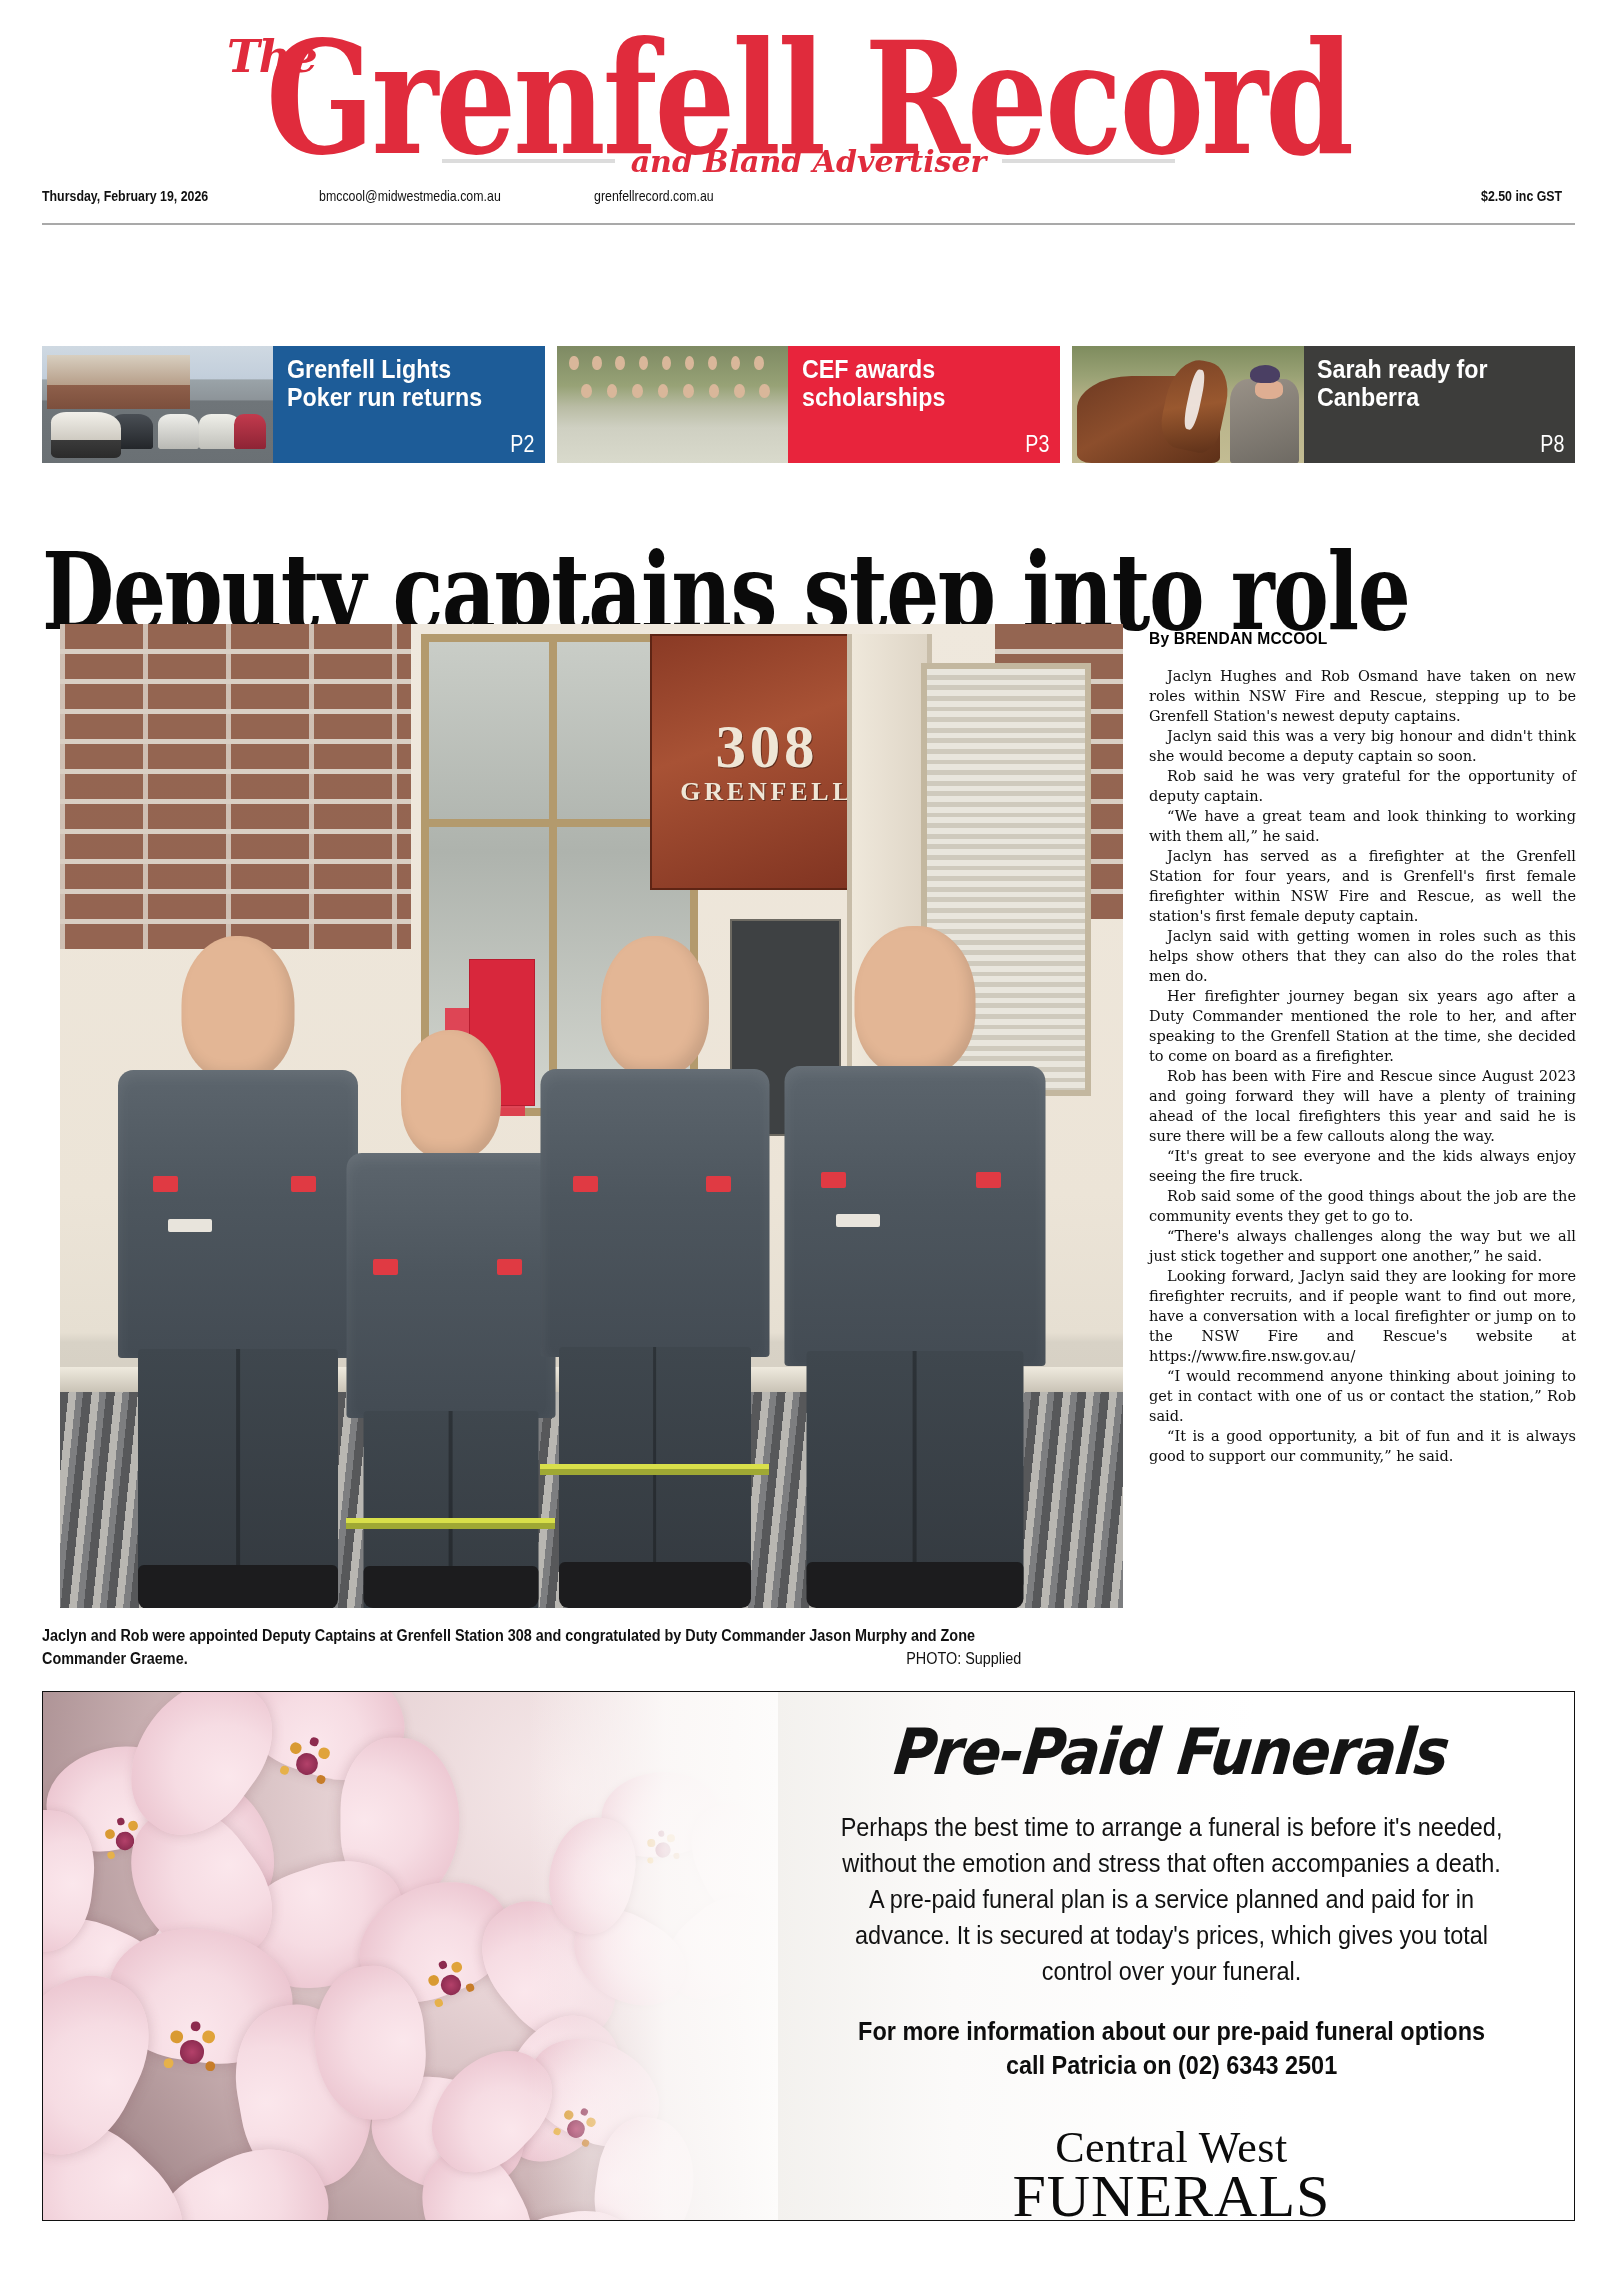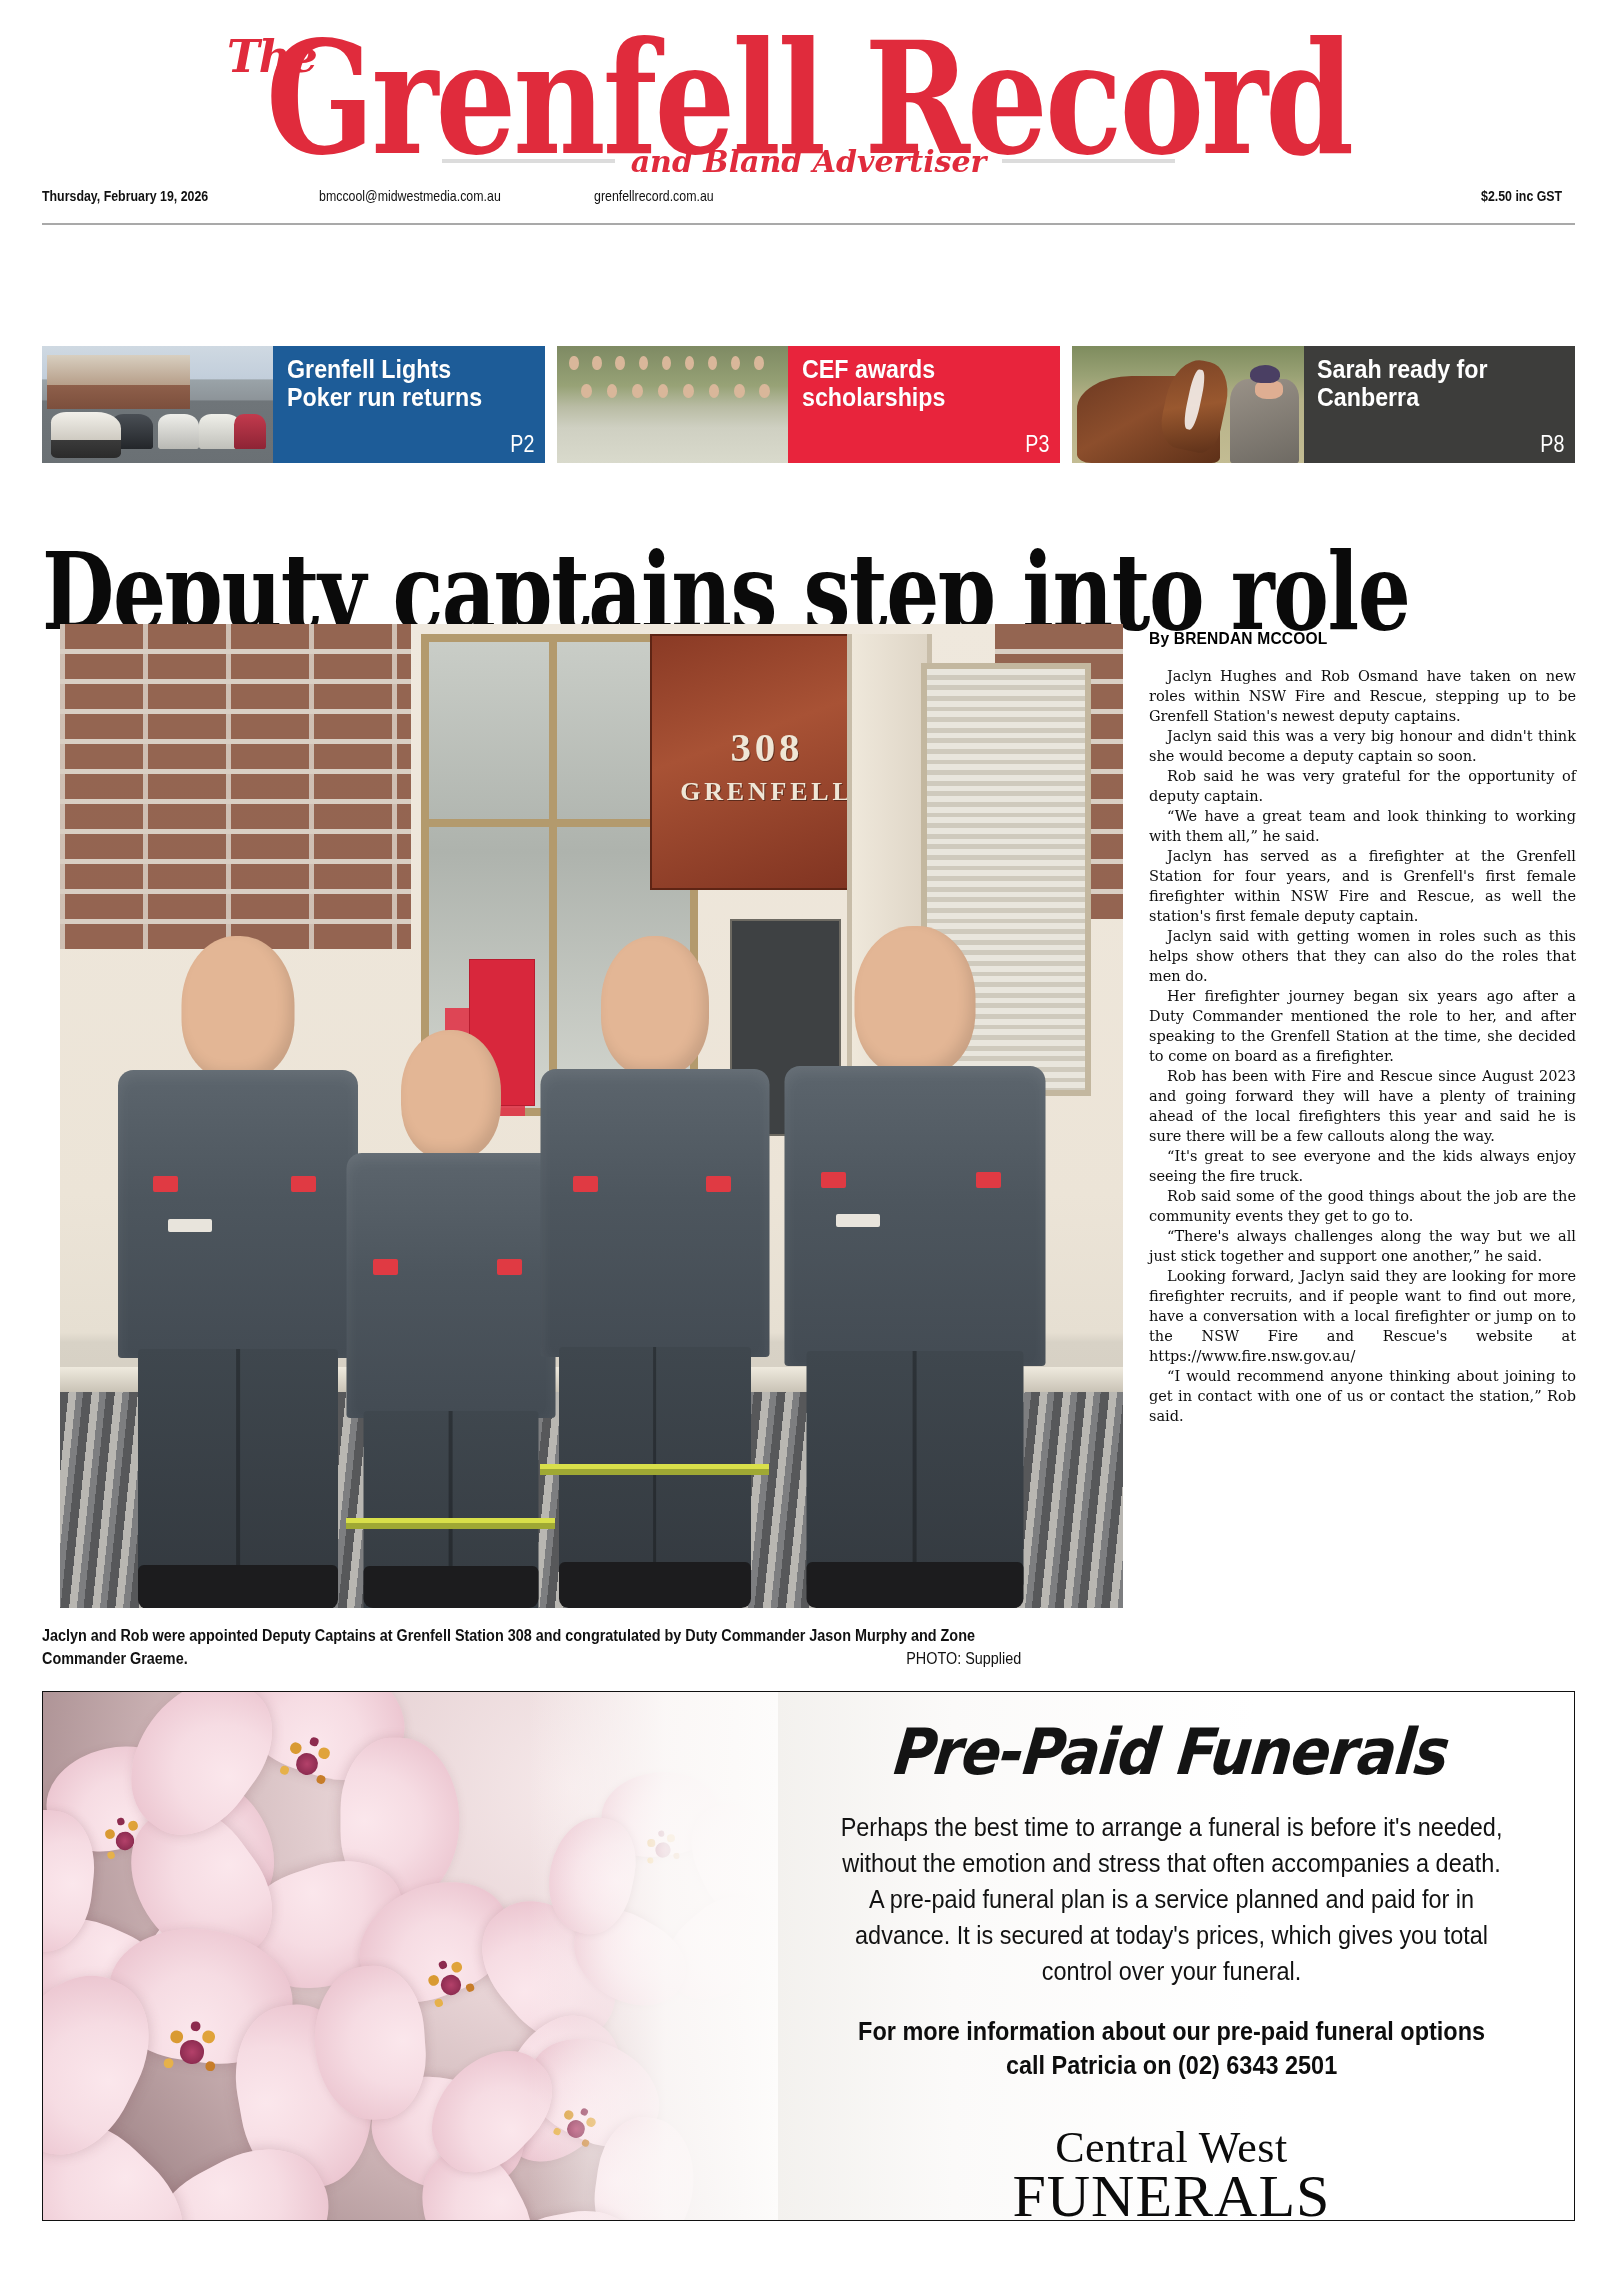--- a/index.html
+++ b/index.html
@@ -306,21 +306,21 @@
     position:absolute; left:55.5%; top:1%; width:22%; height:26%;
     background: linear-gradient(160deg,#8a3a25,#a85235 40%,#7e3220);
     border:2.9px solid #5e2414;
     box-sizing:border-box;
     display:flex; flex-direction:column; align-items:center; justify-content:center;
     color:#efe6d6;
     font-family:"Liberation Serif", serif;
     font-weight:700;
     text-shadow: 1px 1px 0 rgba(0,0,0,.4);
   }
-  .mp-sign .num { font-size:41px; line-height:60px; letter-spacing:3.8px; }
+  .mp-sign .num { font-size:61px; line-height:60px; letter-spacing:3.8px; }
   .mp-sign .nam { font-size:26px; line-height:29px; letter-spacing:3.8px; }
   .mp-door {
     position:absolute; left:74%; top:1%; width:8%; height:56%;
     background: linear-gradient(90deg,#efe8db,#ded5c6);
     border-left:5.8px solid #c8bda9;
     border-right:5.8px solid #c8bda9;
     box-sizing:border-box;
   }
   .mp-blinds {
     position:absolute; right:3%; top:4%; width:16%; height:44%;
@@ -695,20 +695,21 @@
   <p>“We have a great team and look thinking to working with them all,” he said.</p>
   <p>Jaclyn has served as a firefighter at the Grenfell Station for four years, and is Grenfell's first female firefighter within NSW Fire and Rescue, as well the station's first female deputy captain.</p>
   <p>Jaclyn said with getting women in roles such as this helps show others that they can also do the roles that men do.</p>
   <p>Her firefighter journey began six years ago after a Duty Commander mentioned the role to her, and after speaking to the Grenfell Station at the time, she decided to come on board as a firefighter.</p>
   <p>Rob has been with Fire and Rescue since August 2023 and going forward they will have a plenty of training ahead of the local firefighters this year and said he is sure there will be a few callouts along the way.</p>
   <p>“It's great to see everyone and the kids always enjoy seeing the fire truck.</p>
   <p>Rob said some of the good things about the job are the community events they get to go to.</p>
   <p>“There's always challenges along the way but we all just stick together and support one another,” he said.</p>
   <p>Looking forward, Jaclyn said they are looking for more firefighter recruits, and if people want to find out more, have a conversation with a local firefighter or jump on to the NSW Fire and Rescue's website at https://www.fire.nsw.gov.au/</p>
   <p>“I would recommend anyone thinking about joining to get in contact with one of us or contact the station,” Rob said.</p>
+  <p>“It is a good opportunity, a bit of fun and it is always good to support our community,” he said.</p>
 </div>
 
 <div class="advert">
   <div class="ad-photo">
     <div class="bg"></div>
     <div class="blossom" style="left:-38px;top:29px;transform:scale(1.15) rotate(-12deg);">
       <span></span>
         <span></span>
         <span></span>
         <span></span>

